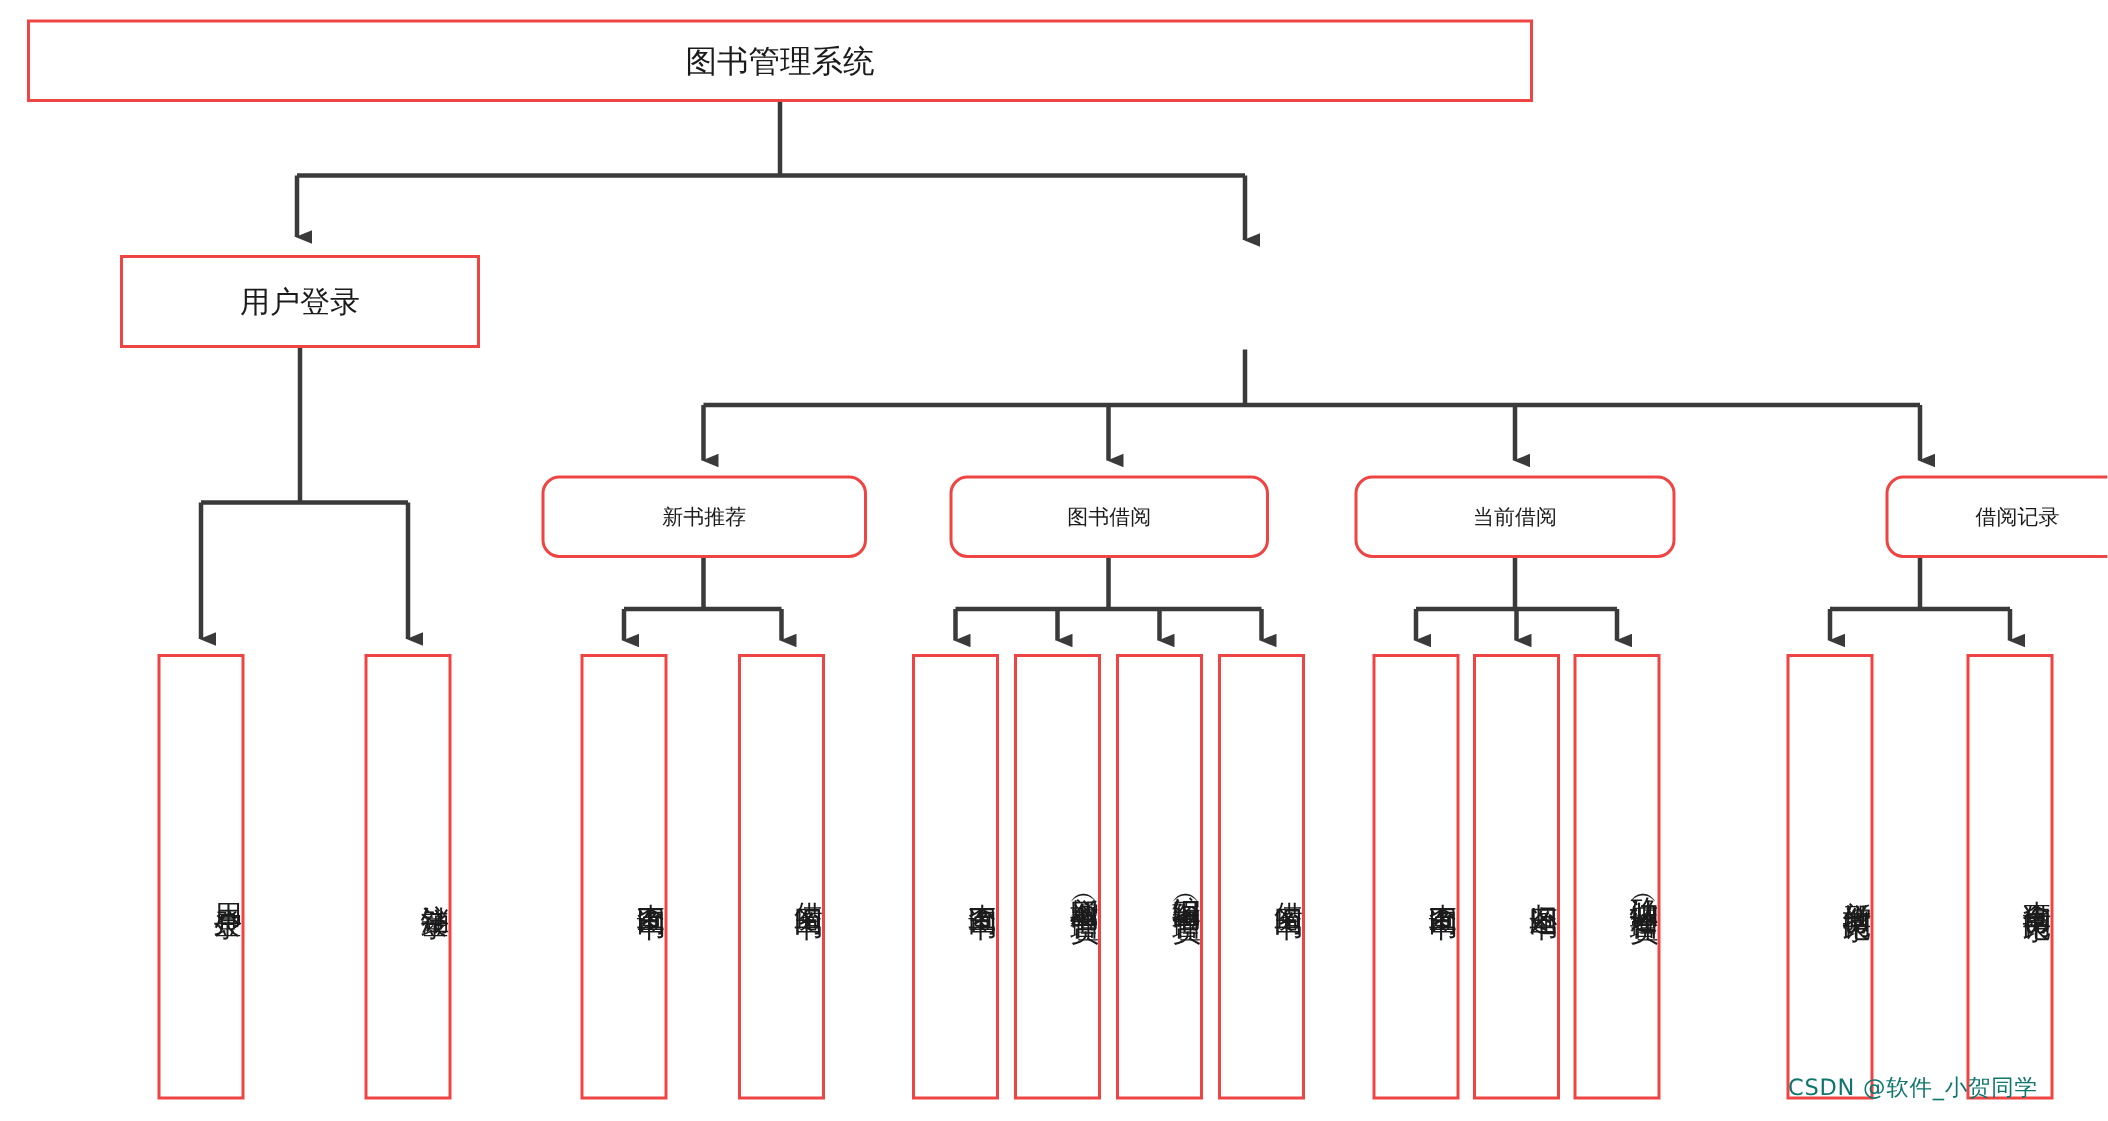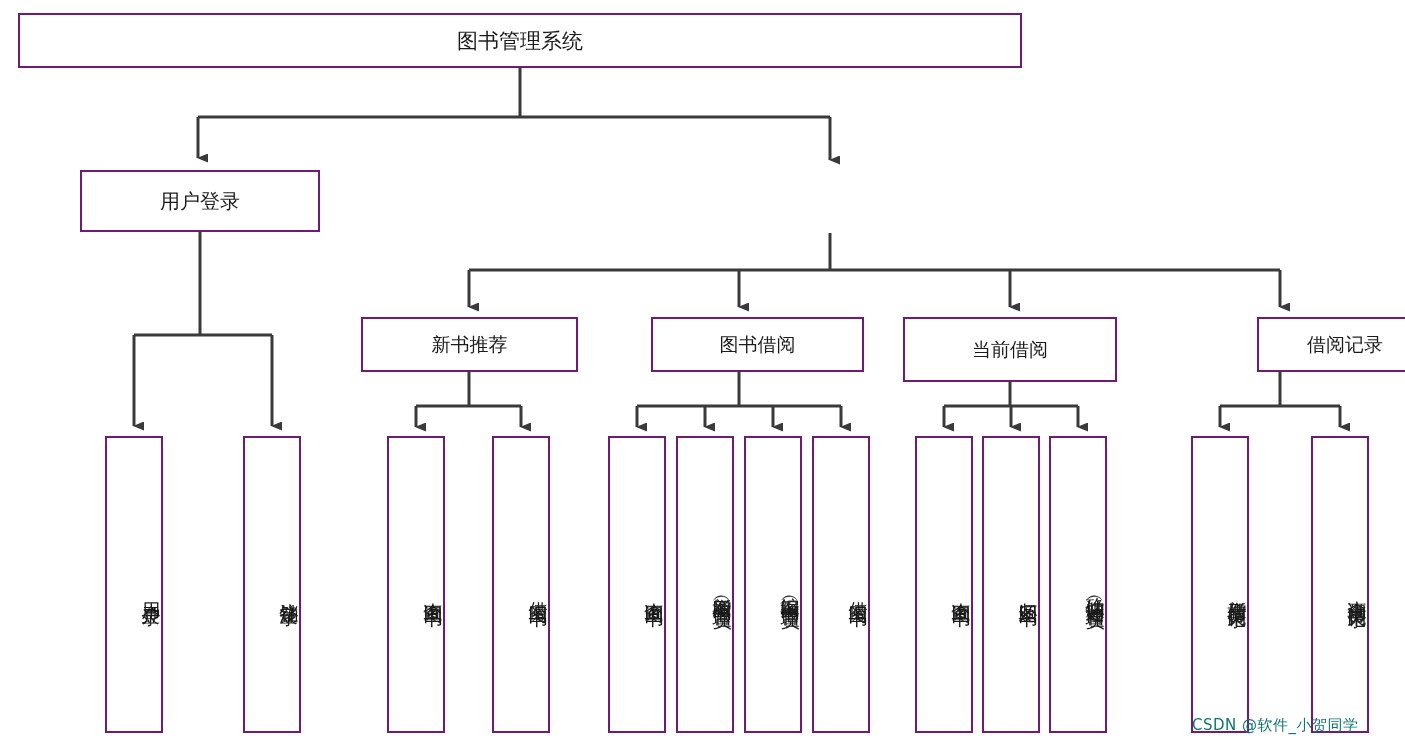--- a/index.html
+++ b/index.html
@@ -22,34 +22,35 @@
     left: 0;
     top: 0;
     width: 1405px;
     height: 747px;
     pointer-events: none;
   }
   .node {
     position: absolute;
     box-sizing: border-box;
     background: #ffffff;
-    border: 2px solid #701a75;
+    border: 2px solid #ef4444;
     display: flex;
     align-items: center;
     justify-content: center;
     color: #1b1b1b;
   }
   .node.root {
     font-size: 21px;
   }
   .node.level1 {
     font-size: 20px;
   }
   .node.level2 {
-    font-size: 19px;
+    font-size: 14px;
+    border-radius: 12px;
   }
   .node.leaf {
     writing-mode: vertical-rl;
     text-orientation: upright;
     letter-spacing: 2px;
     font-size: 19px;
     line-height: 1.05;
     padding-top: 12px;
     align-items: flex-start;
     justify-content: center;
@@ -127,24 +128,24 @@
     <span class="label">图书管理系统</span>
   </div>
 
   <div class="node level1" style="left:80px; top:170px; width:240px; height:62px;">
     <span class="label">用户登录</span>
   </div>
 
   <div class="node level2" style="left:361px; top:317px; width:217px; height:55px;">
     <span class="label">新书推荐</span>
   </div>
-  <div class="node level2" style="left:633px; top:317px; width:213px; height:55px;margin-left:18px;">
+  <div class="node level2" style="left:633px; top:317px; width:213px; height:55px;">
     <span class="label">图书借阅</span>
   </div>
-  <div class="node level2" style="left:903px; top:317px; width:214px; height:65px;">
+  <div class="node level2" style="left:903px; top:317px; width:214px; height:55px;">
     <span class="label">当前借阅</span>
   </div>
   <div class="node level2" style="left:1224px; top:317px; width:176px; height:55px;margin-left:33px;">
     <span class="label">借阅记录</span>
   </div>
 
   <div class="node leaf" style="left:105px; top:436px; width:58px; height:297px;">
     <span class="label">用户登录</span>
   </div>
   <div class="node leaf" style="left:243px; top:436px; width:58px; height:297px;">

